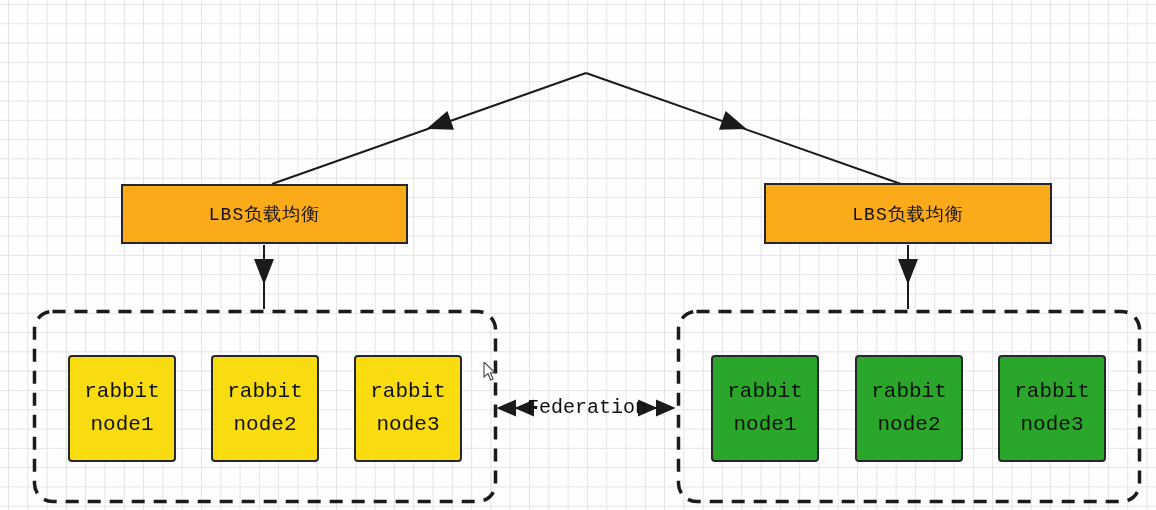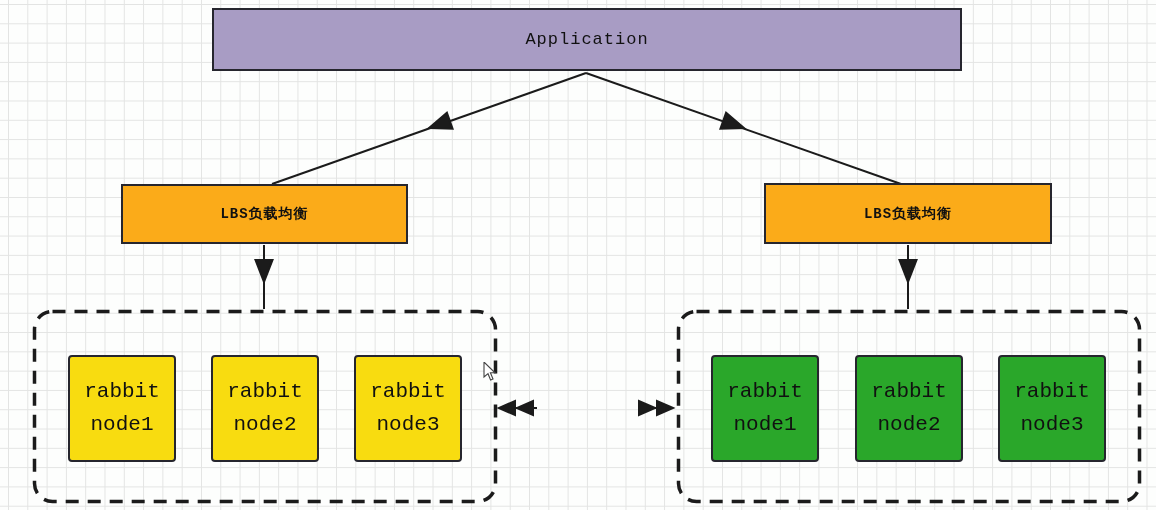--- a/index.html
+++ b/index.html
@@ -23,21 +23,21 @@
     display:flex;align-items:center;justify-content:center;
     text-align:center;
   }
   .app-box{
     left:212px;top:8px;width:750px;height:63px;
     background:#a89cc4;border:2px solid #26262e;
     font-size:17px;letter-spacing:1px;
   }
   .lbs-box{
     background:#fbab19;border:2px solid #26262e;
-    font-size:14px;letter-spacing:1px;font-weight:bold;
+    font-size:18px;letter-spacing:1px;
   }
   .lbs-left{left:121px;top:184px;width:287px;height:60px;}
   .lbs-right{left:764px;top:183px;width:288px;height:61px;}
   .node{
     width:108px;height:107px;
     border:2px solid #26262e;border-radius:4px;
     font-size:21px;line-height:1.55;
     white-space:pre-line;
   }
   .node-yellow{background:#f8dc10;}
@@ -73,37 +73,37 @@
       <polygon points="0,0 -16,-7 -16,7" transform="translate(499,408) rotate(180)"></polygon>
       <polygon points="0,0 -16,-7 -16,7" transform="translate(517,408) rotate(180)"></polygon>
       <polygon points="0,0 -16,-7 -16,7" transform="translate(673,408) rotate(0)"></polygon>
       <polygon points="0,0 -16,-7 -16,7" transform="translate(655,408) rotate(0)"></polygon>
     </g>
 
     <rect x="34.5" y="311.5" width="461" height="190" rx="18" fill="none" stroke="#1b1b1b" stroke-width="3.5" stroke-dasharray="13 9"></rect>
     <rect x="678.5" y="311.5" width="461" height="190" rx="18" fill="none" stroke="#1b1b1b" stroke-width="3.5" stroke-dasharray="13 9"></rect>
   </svg>
 
-  <div class="box app-box">Application</div>
 
   <div class="box lbs-box lbs-left">LBS负载均衡</div>
   <div class="box lbs-box lbs-right">LBS负载均衡</div>
 
   <div class="box node node-yellow" style="left:68px;top:355px;">rabbit
 node1</div>
   <div class="box node node-yellow" style="left:211px;top:355px;">rabbit
 node2</div>
   <div class="box node node-yellow" style="left:354px;top:355px;">rabbit
 node3</div>
 
   <div class="box node node-green" style="left:711px;top:355px;">rabbit
 node1</div>
   <div class="box node node-green" style="left:855px;top:355px;">rabbit
 node2</div>
   <div class="box node node-green" style="left:998px;top:355px;">rabbit
 node3</div>
 
+  <div class="box federation-label">Federation</div>
 
   <svg class="cursor" width="14" height="20" viewBox="0 0 14 20">
     <path d="M1 0 L1 15 L5 11.7 L7.6 18 L10 17 L7.4 10.8 L12 10.8 Z" fill="#ffffff" stroke="#444" stroke-width="1.1"></path>
   </svg>
 
 </div>
 
 </body></html>

